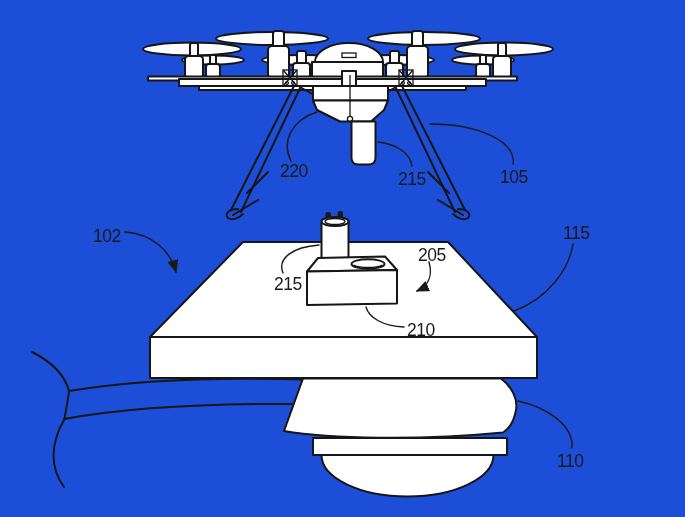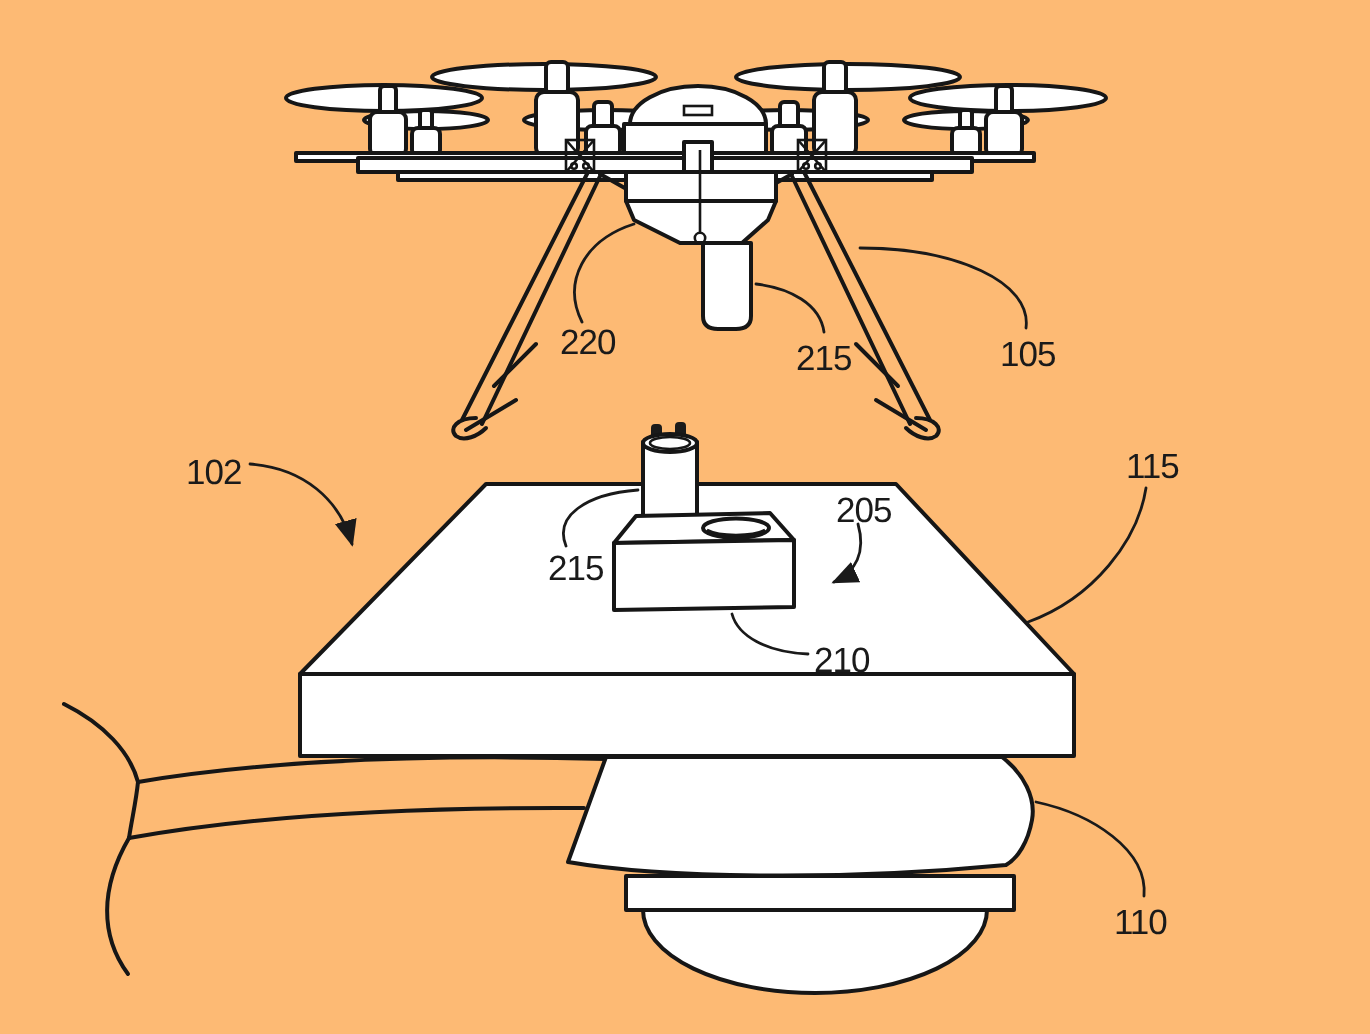--- a/index.html
+++ b/index.html
@@ -1,16 +1,16 @@
 <!DOCTYPE html>
 <html><head>
 <meta charset="utf-8">
 <style>
   html,body{margin:0;padding:0;background:#ffffff;}
-  .stage{width:685px;height:517px;position:relative;background:#fdba74;overflow:hidden;}
+  .stage{width:685px;height:517px;position:relative;background:#1d4ed8;overflow:hidden;}
   svg{display:block;}
   .ln{fill:#ffffff;stroke:#161616;stroke-width:2;stroke-linejoin:round;stroke-linecap:round;}
   .ln-open{fill:none;stroke:#161616;stroke-width:2;stroke-linejoin:round;stroke-linecap:round;}
   .thin{fill:none;stroke:#161616;stroke-width:1.3;}
   .leader{fill:none;stroke:#1a1a1a;stroke-width:1.4;stroke-linecap:round;}
   .reftext{font-family:"Liberation Sans",sans-serif;font-size:17.5px;letter-spacing:-0.5px;fill:#1a1a1a;}
 </style>
 </head>
 <body>
 

